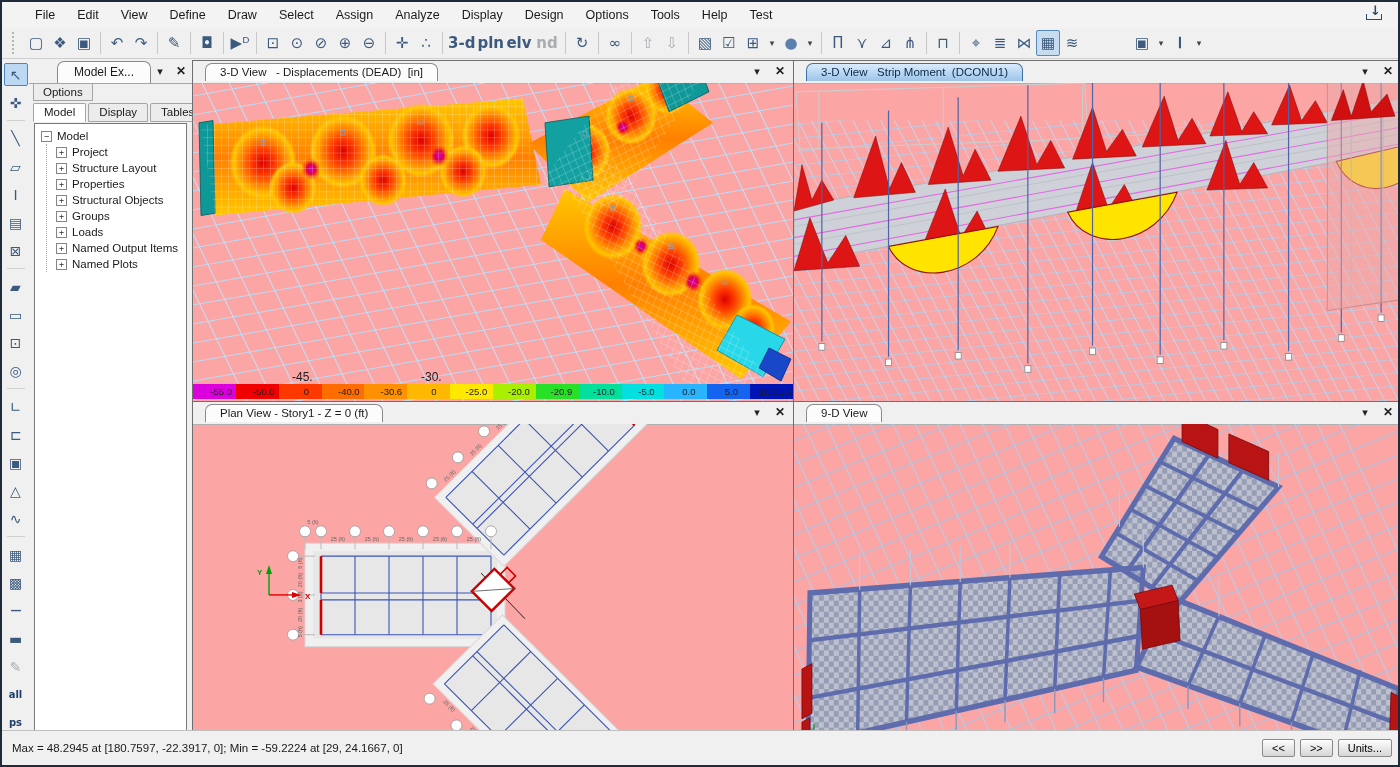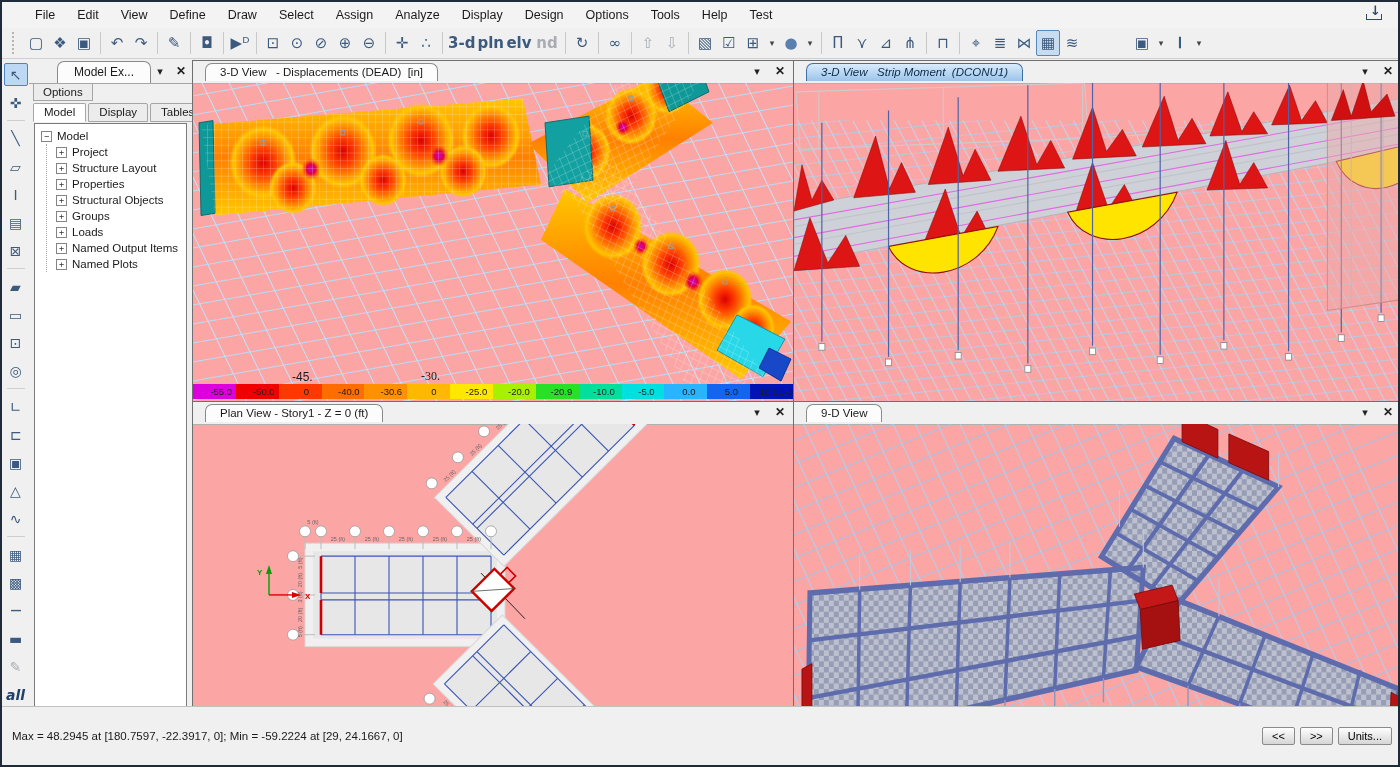--- a/index.html
+++ b/index.html
@@ -21,21 +21,21 @@
   .tbi.sel{background:#c8dcf0;border-color:#5588bb;}
   .tbi.caret{min-width:12px;font-size:9px;color:#444;}
   .sep{width:1px;height:22px;background:#c8c8c8;margin:0 4px;display:inline-block;}
   .grip{width:5px;height:22px;margin-right:5px;border-left:2px dotted #b5b5b5;}
   #lefttb{position:absolute;left:0;top:57px;bottom:26px;width:27px;background:#f0f0f0;display:flex;flex-direction:column;align-items:center;padding-top:4px;overflow:hidden;}
   .lti{width:22px;height:22px;display:flex;align-items:center;justify-content:center;font-size:14px;color:#3c5a7d;
        font-family:"DejaVu Sans",sans-serif;margin-bottom:5px;border:1px solid transparent;border-radius:2px;cursor:pointer;}
   .lti.sel{background:#bcd8f2;border-color:#4a86c2;}
   .lti.rot90{transform:rotate(90deg);}
   .lti.gray{color:#a9adb2;}
-  .lti.txt2{font-size:14px;font-weight:bold;color:#20406a;font-style:italic;}
+  .lti.txt2{font-size:10px;font-weight:bold;color:#20406a;}
   .lsep{width:18px;height:1px;background:#cfcfcf;margin:1px 0 6px;}
   .spacer{flex:1;}
   
   #explorer{position:absolute;left:27px;top:58px;width:163px;bottom:26px;background:#f0f0f0;}
   .xhead{position:relative;height:23px;}
   .xtab{position:absolute;left:28px;top:1px;padding:3px 16px 4px;background:#fcfcfc;border:1px solid #8a8a8a;border-bottom:none;
         border-radius:7px 7px 0 0;font-size:12px;}
   .xctl{position:absolute;right:6px;top:4px;font-size:11px;color:#222;}
   .xctl .x{font-weight:bold;margin-left:10px;font-size:12px;}
   .xrow1{position:relative;height:19px;border-top:1px solid #a5a5a5;}
@@ -50,35 +50,35 @@
   .kids{margin-left:5px;padding-left:9px;border-left:1px dotted #aaa;}
   
   .pane{position:absolute;background:#fca5a5;border:1px solid #6f6f6f;}
   #p1{left:190px;top:58px;width:600px;height:340px;}
   #p2{left:791px;top:58px;width:607px;height:340px;}
   #p3{left:190px;top:399px;width:600px;height:340px;}
   #p4{left:791px;top:399px;width:607px;height:340px;}
   .ptitle{position:relative;height:22px;background:#f0f0f0;border-bottom:1px solid #b0b0b0;}
   .ptab{position:absolute;left:12px;top:2px;padding:2px 14px 3px;background:#fcfcfc;border:1px solid #8a8a8a;border-bottom:none;
         border-radius:7px 7px 0 0;font-size:11.5px;white-space:pre;}
-  .ptab.active{background:linear-gradient(#d9ebfb,#9dc4e9);border-color:#3f6fa0;color:#0a2a4a;font-style:italic;}
+  .ptab.active{background:linear-gradient(#d9ebfb,#9dc4e9);border-color:#3f6fa0;color:#0a2a4a;}
   .pctl{position:absolute;right:8px;top:3px;font-size:11px;color:#222;}
   .pctl .x{font-weight:bold;margin-left:12px;font-size:12px;}
   .pbody{position:absolute;left:0;right:0;top:22px;bottom:0;overflow:hidden;}
   .pbody svg{width:100%;height:100%;display:block;}
   
   .legend{position:absolute;left:0;right:0;bottom:2px;height:15px;}
   .legend .segs{display:flex;height:15px;}
   .legend .segs div{flex:1;}
   .legend .labs{position:absolute;inset:0;display:flex;}
   .legend .labs span{flex:1;text-align:center;font-size:9.5px;line-height:15px;color:#1d1d1d;white-space:nowrap;overflow:visible;margin-left:14px;}
   .raised{position:absolute;bottom:17px;font-size:12px;color:#1d1d1d;}
   
   #statusbar{position:absolute;left:0;right:0;bottom:0;height:26px;background:#f0f0f0;border-top:1px solid #c0c0c0;
-             display:flex;align-items:center;font-size:11.5px;padding:16px 6px;}
+             display:flex;align-items:center;font-size:11.5px;padding:4px 6px;}
   #status-text{flex:1;padding-left:4px;color:#1a1a1a;}
   .sbtn{height:18px;border:1px solid #8a8a8a;background:linear-gradient(#fefefe,#d6d6d6);border-radius:2px;
         font-size:11px;padding:0 9px;margin-left:5px;line-height:16px;cursor:pointer;font-family:"Liberation Sans",sans-serif;}
 </style>
 </head>
 <body>
 
 <div id="win">
 
   <div id="menubar">
@@ -368,21 +368,21 @@
             <span>-20.0</span>
             <span>-20.9</span>
             <span>-10.0</span>
             <span>-5.0</span>
             <span>0.0</span>
             <span>5.0</span>
             <span>10.0E-3</span>
           </div>
       </div>
       <span class="raised" style="left:16.5%;">-45.</span>
-      <span class="raised" style="left:38%;font-family:Liberation Serif, serif;">-30.</span>
+      <span class="raised" style="left:38%;">-30.</span>
     </div>
   </div>
 
   <div id="p2" class="pane">
     <div class="ptitle">
       <span class="ptab active">3-D View   Strip Moment  (DCONU1)</span>
       <span class="pctl">
         <span>▾</span>
         <span class="x">✕</span>
       </span>

